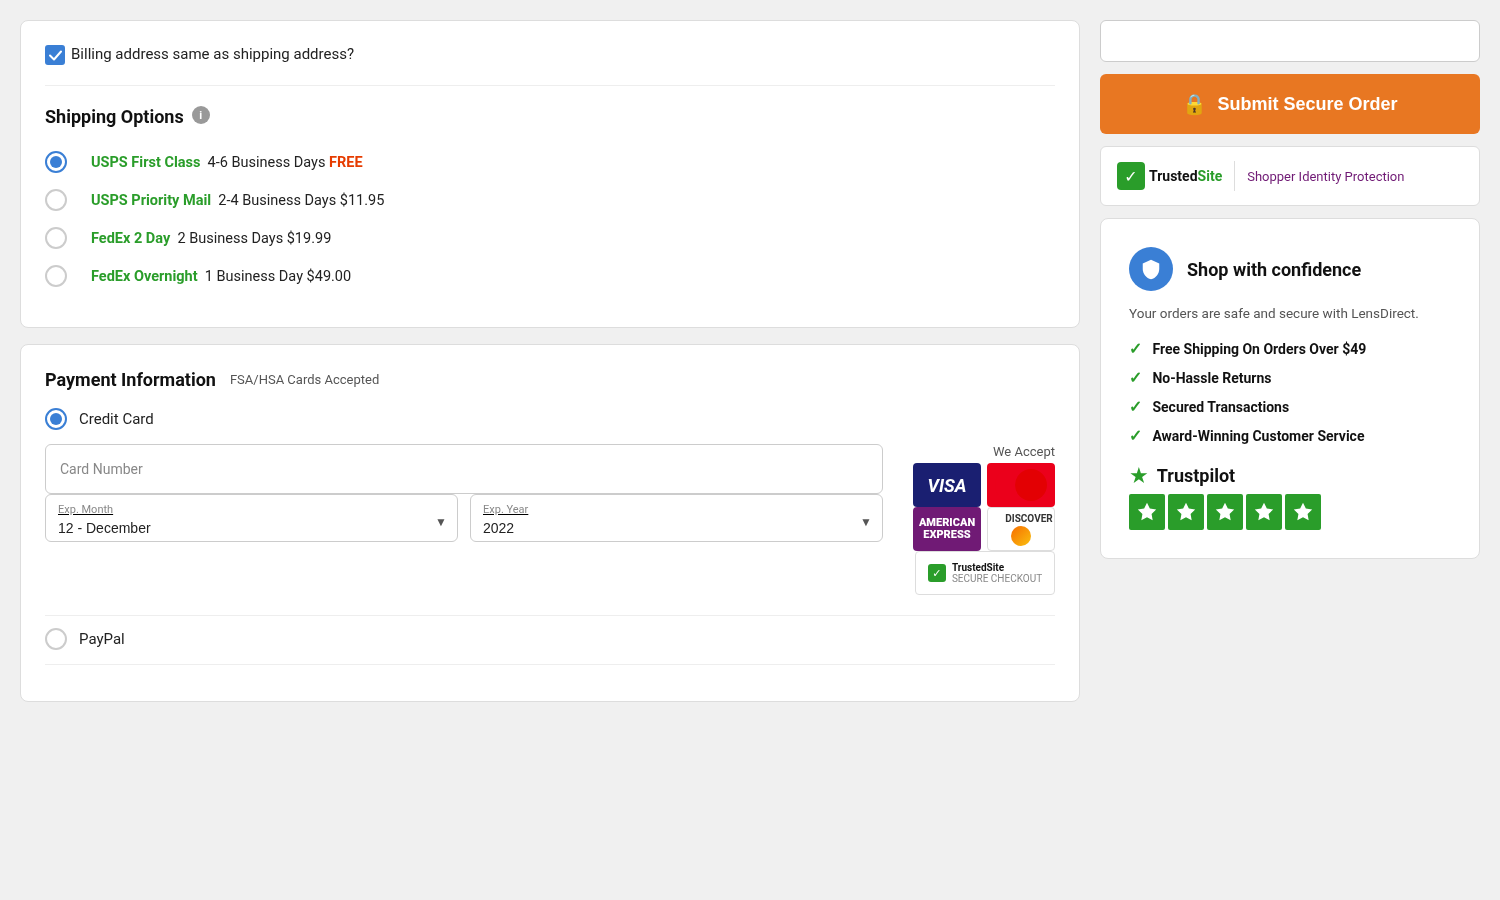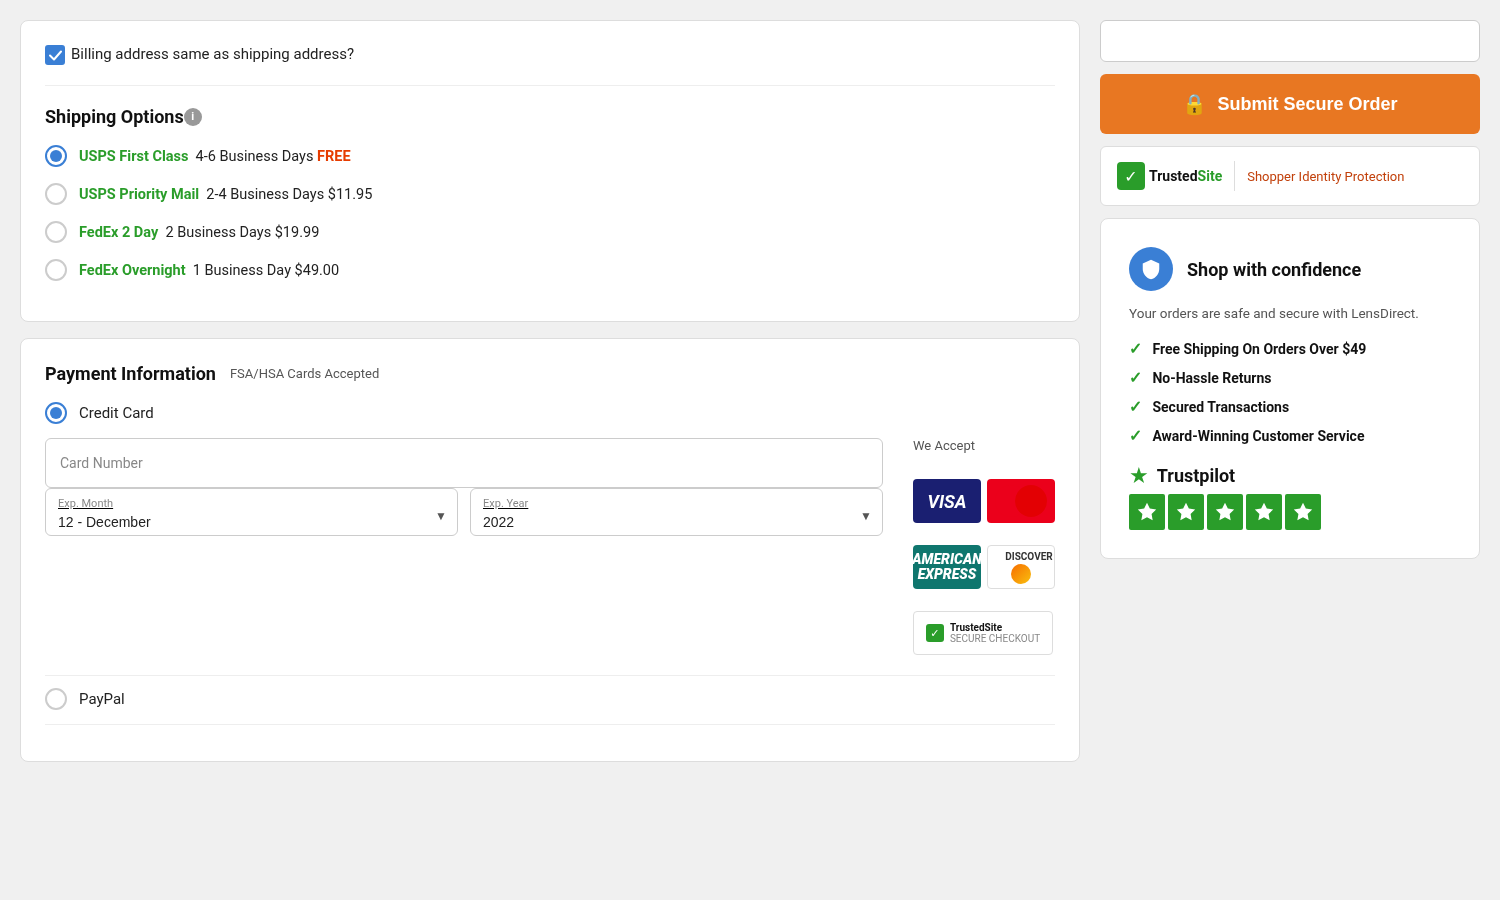--- a/index.html
+++ b/index.html
@@ -64,22 +64,22 @@
       height: 13px;
     }
     .billing-row label {
       font-size: 15px;
       color: #222;
     }
 
     
     .shipping-heading {
       display: flex;
-      align-items: center;
-      margin-bottom: 18px;
+      gap: 8px;
+      margin-bottom: 24px;
     }
     .shipping-heading h3 {
       font-size: 18px;
       font-weight: 700;
       color: #111;
     }
     .info-icon {
       width: 18px;
       height: 18px;
       border-radius: 50%;
@@ -88,21 +88,21 @@
       font-size: 11px;
       display: inline-flex;
       align-items: center;
       justify-content: center;
       font-weight: bold;
       cursor: pointer;
     }
     .shipping-option {
       display: flex;
       align-items: center;
-      gap: 12px;
+      gap: 24px;
       margin-bottom: 16px;
     }
     .radio-btn {
       width: 22px;
       height: 22px;
       border-radius: 50%;
       border: 2px solid #ccc;
       display: flex;
       align-items: center;
       justify-content: center;
@@ -212,22 +212,22 @@
       transform: translateY(-20%);
       pointer-events: none;
       color: #555;
       font-size: 12px;
     }
 
     
     .we-accept-col {
       display: flex;
       flex-direction: column;
-      align-items: flex-start;
-      gap: 22px;
+      align-items: flex-end;
+      gap: 0;
       flex-shrink: 0;
     }
     .we-accept-title {
       font-size: 13px;
       color: #555;
       margin-bottom: 4px;
     }
     .card-logos-row {
       display: flex;
       gap: 6px;
@@ -262,27 +262,26 @@
     }
     .mc-circle2 {
       width: 32px; height: 32px;
       border-radius: 50%;
       background: #f79e1b;
       position: absolute;
       right: 8px;
       mix-blend-mode: multiply;
     }
     .card-logo.amex {
-      background: #0f766e;
+      background: #701a75;
       color: #fff;
-      font-size: 14px;
+      font-size: 11px;
       font-weight: 900;
       text-align: center;
       line-height: 1.1;
-      font-style: italic;
     }
     .card-logo.discover {
       background: #fff;
       border: 1px solid #ddd;
       color: #f76d00;
       font-size: 10px;
       font-weight: 700;
       flex-direction: column;
     }
     .discover-dot {
@@ -381,21 +380,21 @@
     .trusted-text-block .ts-name span {
       color: #2a9d2a;
     }
     .trusted-divider {
       width: 1px;
       height: 30px;
       background: #ddd;
     }
     .shopper-id-text {
       font-size: 13px;
-      color: #c2410c;
+      color: #701a75;
     }
 
     
     .confidence-box {
       background: #fff;
       border: 1px solid #ddd;
       border-radius: 8px;
       padding: 28px;
     }
     .confidence-header {

